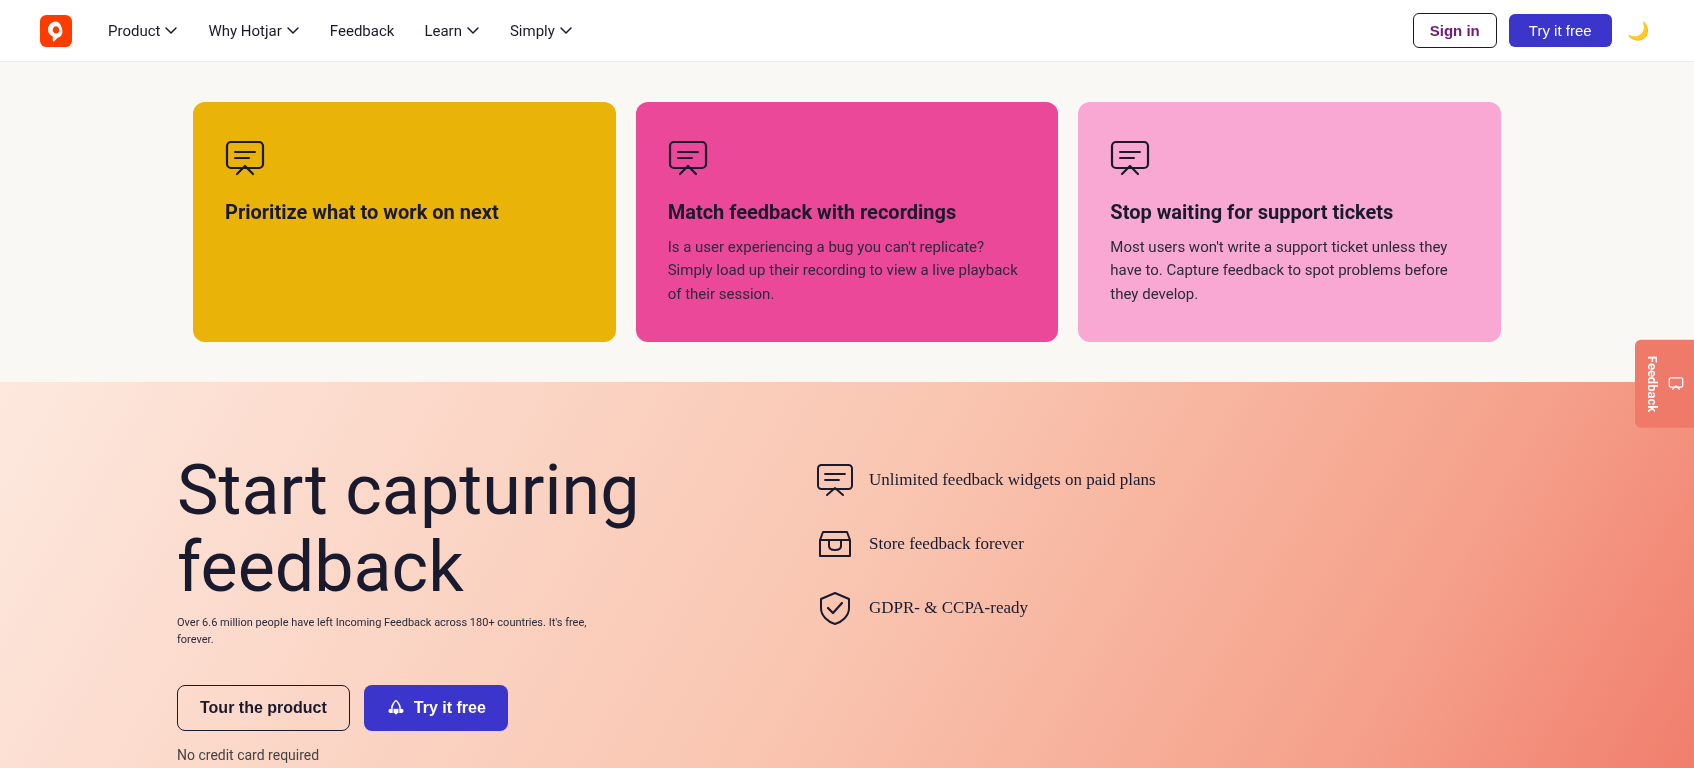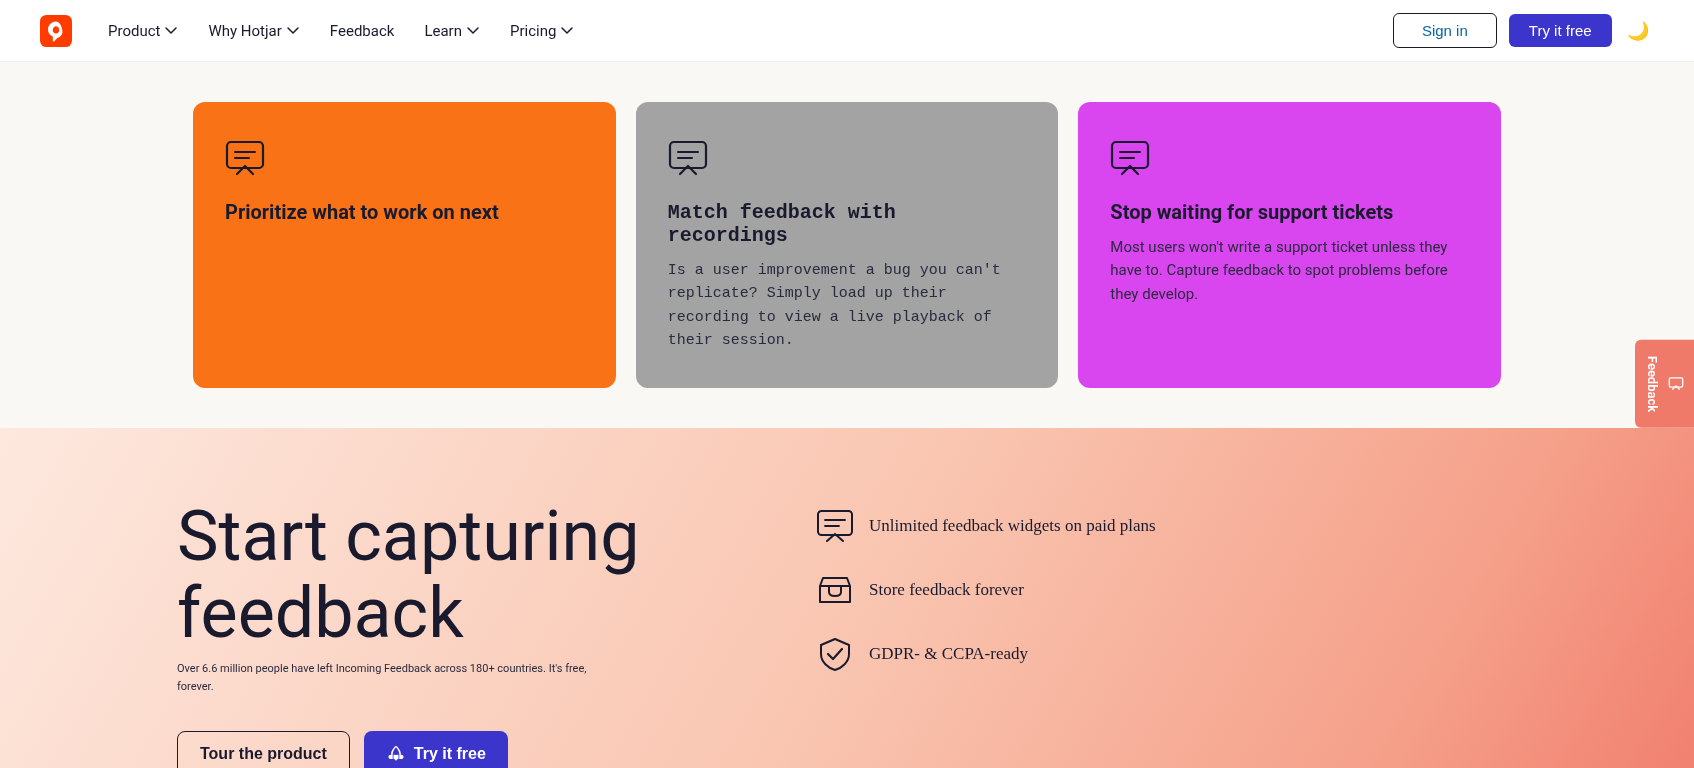--- a/index.html
+++ b/index.html
@@ -17,23 +17,23 @@
     .nav-left { display: flex; align-items: center; gap: 36px; }
     .nav-links { display: flex; align-items: center; gap: 30px; }
     .nav-link {
       display: flex; align-items: center; gap: 4px;
       font-size: 15px; color: #1a1a2e; text-decoration: none; cursor: pointer;
       font-weight: 400;
     }
     .nav-link svg { width: 14px; height: 14px; }
     .nav-right { display: flex; align-items: center; gap: 12px; }
     .btn-signin {
-      padding: 8px 28px; border: 1.5px solid #1a1a2e; border-radius: 6px;
-      background: transparent; font-size: 15px; cursor: pointer; font-weight: 400;
-      color: #0369a1;
+      padding: 8px 16px; border: 1.5px solid #1a1a2e; border-radius: 6px;
+      background: transparent; font-size: 15px; cursor: pointer; font-weight: 700;
+      color: #701a75;
     }
     .btn-try {
       padding: 8px 20px; border: none; border-radius: 6px;
       background: #3b35cc; color: #fff; font-size: 15px; cursor: pointer; font-weight: 500;
     }
     .dark-mode-btn {
       background: none; border: none; cursor: pointer; padding: 4px;
       display: flex; align-items: center; justify-content: center;
       font-size: 18px;
     }
@@ -44,23 +44,23 @@
     
     .cards-section {
       display: flex; gap: 20px;
       padding: 40px 16px;
       max-width: 1340px; margin: 0 auto;
     }
     .card {
       flex: 1; border-radius: 12px; padding: 36px 32px;
       min-height: 200px;
     }
-    .card-yellow { background: #f97316; }
-    .card-cyan { background: #a3a3a3; font-family: Liberation Mono, monospace; }
-    .card-pink { background: #d946ef; }
+    .card-yellow { background: #eab308; }
+    .card-cyan { background: #ec4899; }
+    .card-pink { background: #f9a8d4; }
 
     .card-icon {
       width: 40px; height: 40px; margin-bottom: 18px;
     }
     .card-title {
       font-size: 20px; font-weight: 700; color: #1a1a2e; margin-bottom: 12px;
     }
     .card-desc {
       font-size: 15px; color: #2a2a3e; line-height: 1.55;
     }
@@ -146,21 +146,21 @@
       <a class="nav-link" href="#">
         <span>Feedback</span>
       </a>
       <a class="nav-link" href="#">
         <span>Learn</span>
         <svg viewBox="0 0 14 14" fill="none">
             <path d="M2 4l5 5 5-5" stroke="#1a1a2e" stroke-width="1.5" stroke-linecap="round"></path>
           </svg>
       </a>
       <a class="nav-link" href="#">
-        <span>Pricing</span>
+        <span>Simply</span>
         <svg viewBox="0 0 14 14" fill="none">
             <path d="M2 4l5 5 5-5" stroke="#1a1a2e" stroke-width="1.5" stroke-linecap="round"></path>
           </svg>
       </a>
     </div>
   </div>
   <div class="nav-right">
     <button class="btn-signin">Sign in</button>
     <button class="btn-try">Try it free</button>
     <button class="dark-mode-btn">
@@ -184,21 +184,21 @@
     </div>
 
     <div class="card card-cyan">
       <svg class="card-icon" viewBox="0 0 40 40" fill="none" xmlns="http://www.w3.org/2000/svg">
         <rect x="2" y="4" width="36" height="26" rx="4" stroke="#1a1a2e" stroke-width="2.2" fill="none"></rect>
         <path d="M12 36 L20 28 L28 36" stroke="#1a1a2e" stroke-width="2.2" stroke-linecap="round" stroke-linejoin="round" fill="none"></path>
         <line x1="10" y1="14" x2="30" y2="14" stroke="#1a1a2e" stroke-width="2" stroke-linecap="round"></line>
         <line x1="10" y1="20" x2="24" y2="20" stroke="#1a1a2e" stroke-width="2" stroke-linecap="round"></line>
       </svg>
       <div class="card-title">Match feedback with recordings</div>
-      <div class="card-desc">Is a user improvement a bug you can't replicate? Simply load up their recording to view a live playback of their session.</div>
+      <div class="card-desc">Is a user experiencing a bug you can't replicate? Simply load up their recording to view a live playback of their session.</div>
     </div>
 
     <div class="card card-pink">
       <svg class="card-icon" viewBox="0 0 40 40" fill="none" xmlns="http://www.w3.org/2000/svg">
         <rect x="2" y="4" width="36" height="26" rx="4" stroke="#1a1a2e" stroke-width="2.2" fill="none"></rect>
         <path d="M12 36 L20 28 L28 36" stroke="#1a1a2e" stroke-width="2.2" stroke-linecap="round" stroke-linejoin="round" fill="none"></path>
         <line x1="10" y1="14" x2="30" y2="14" stroke="#1a1a2e" stroke-width="2" stroke-linecap="round"></line>
         <line x1="10" y1="20" x2="24" y2="20" stroke="#1a1a2e" stroke-width="2" stroke-linecap="round"></line>
       </svg>
       <div class="card-title">Stop waiting for support tickets</div>

